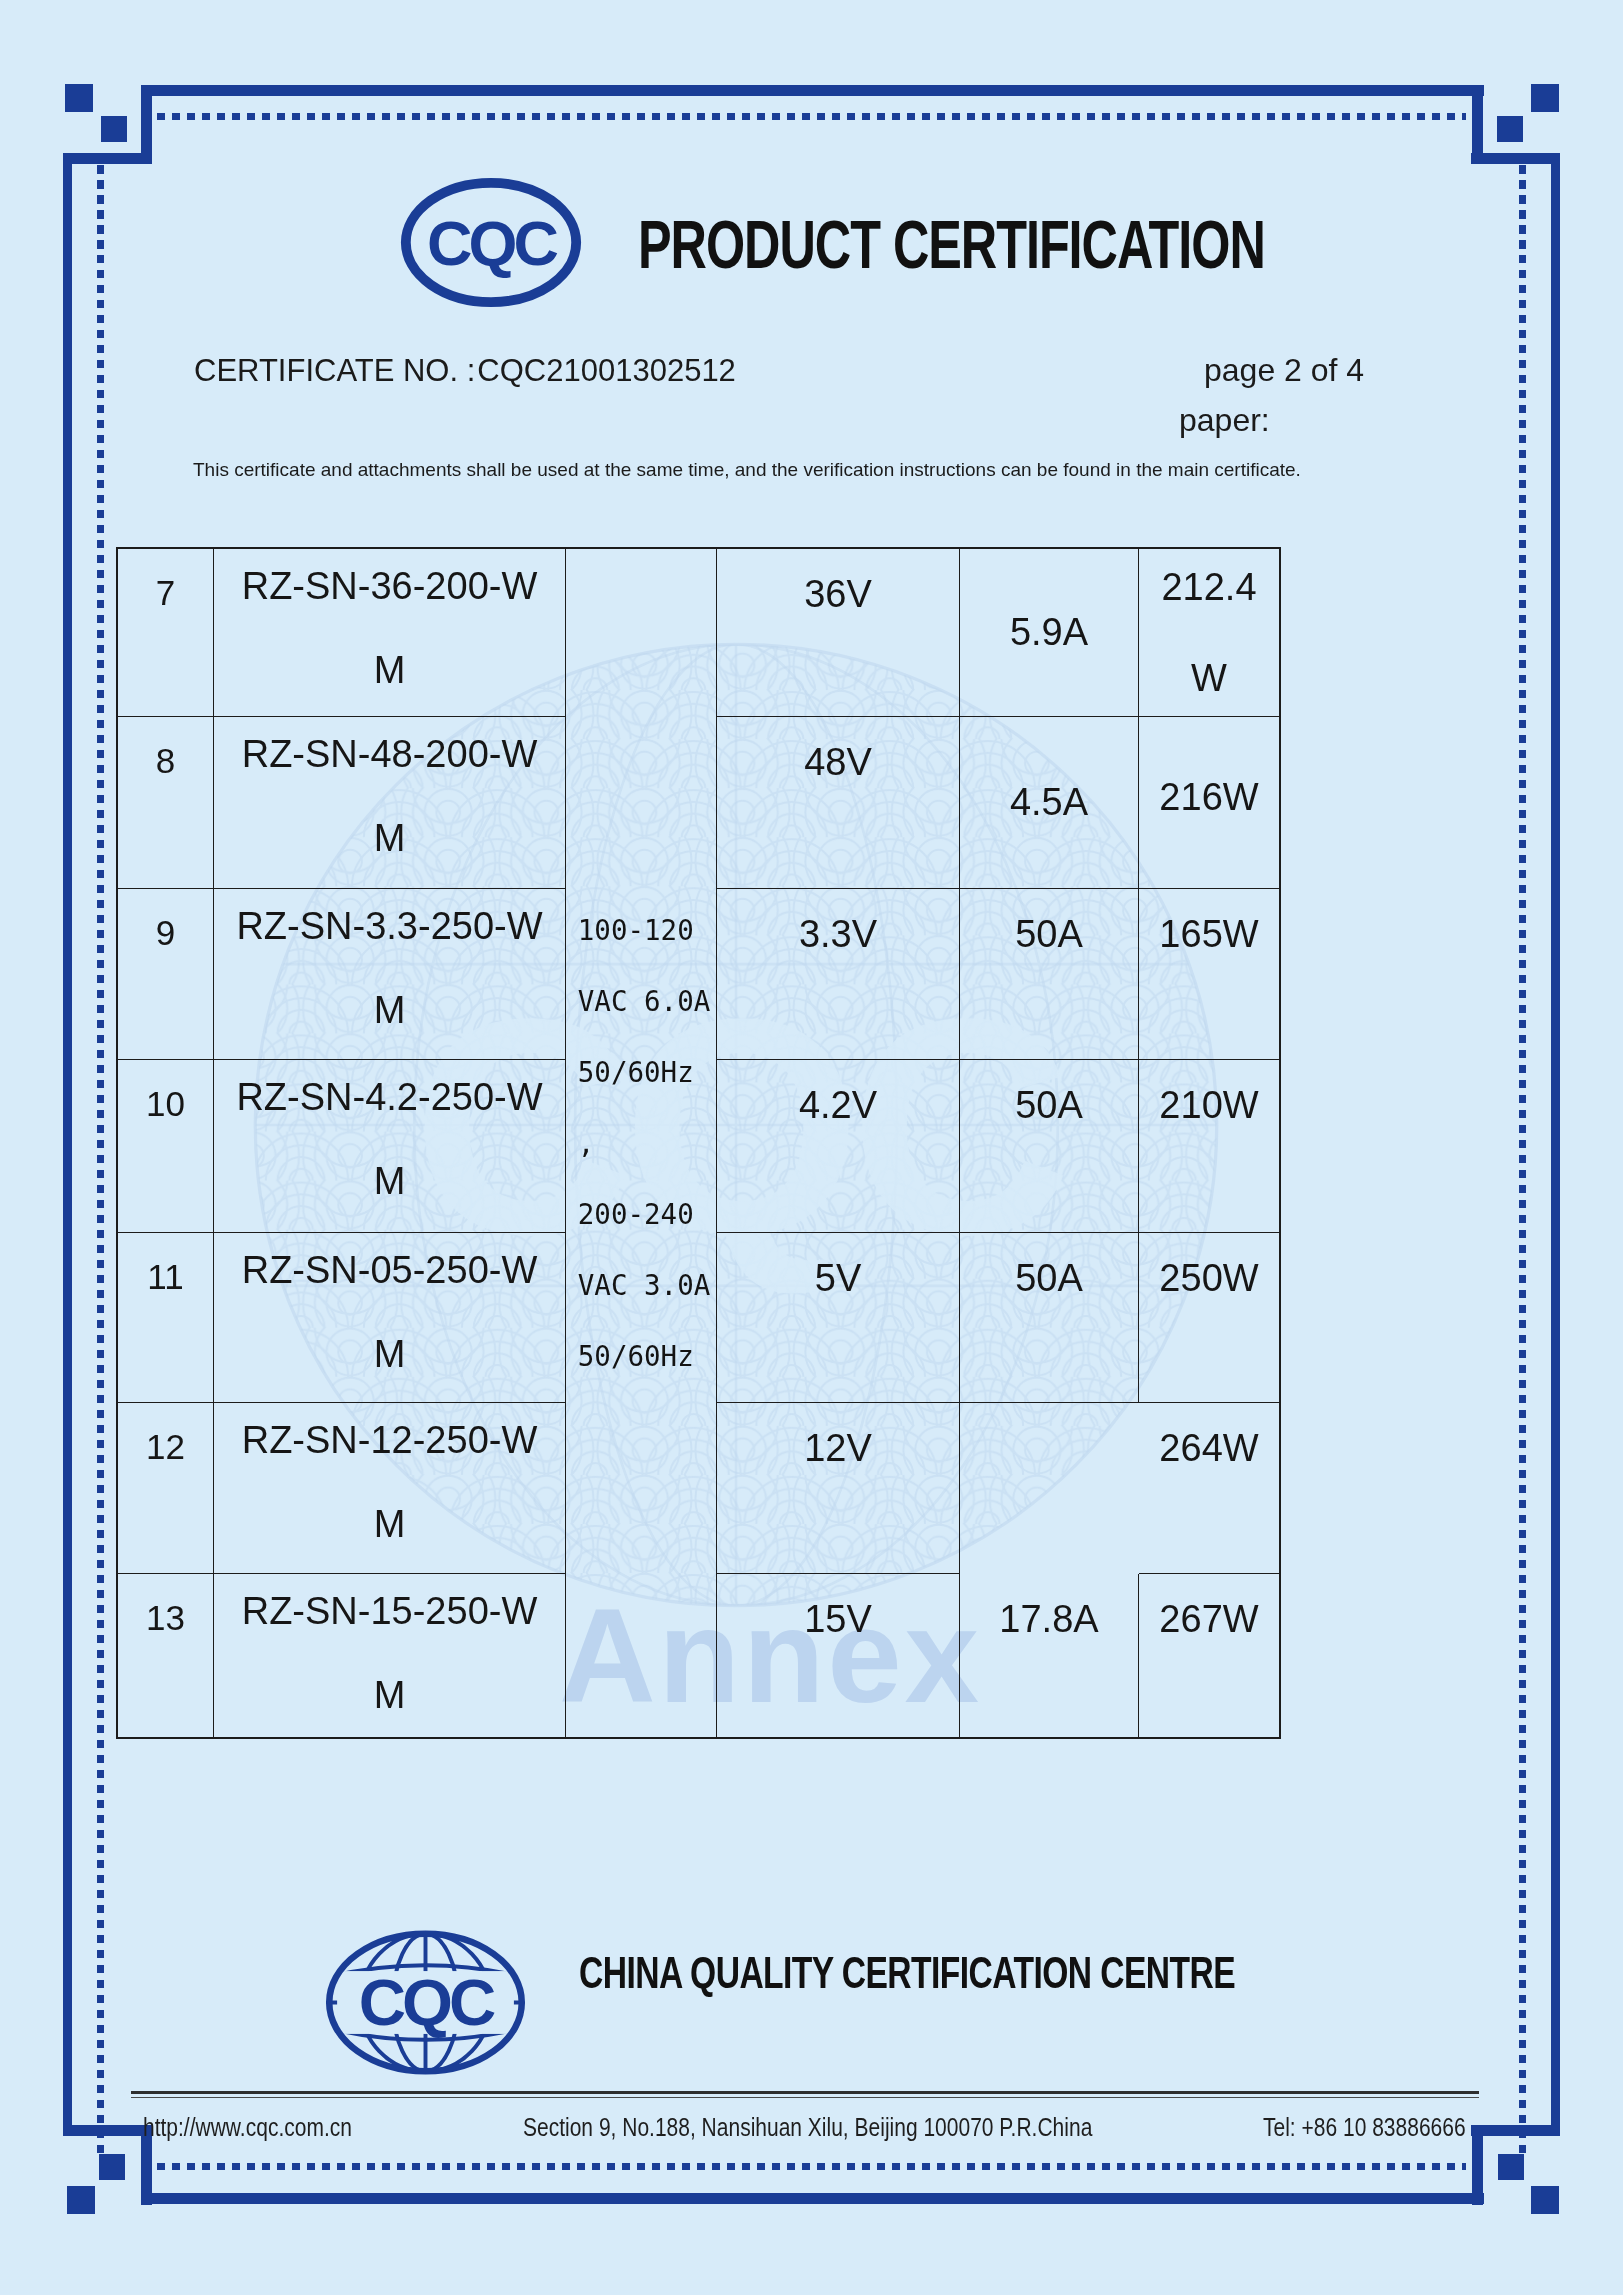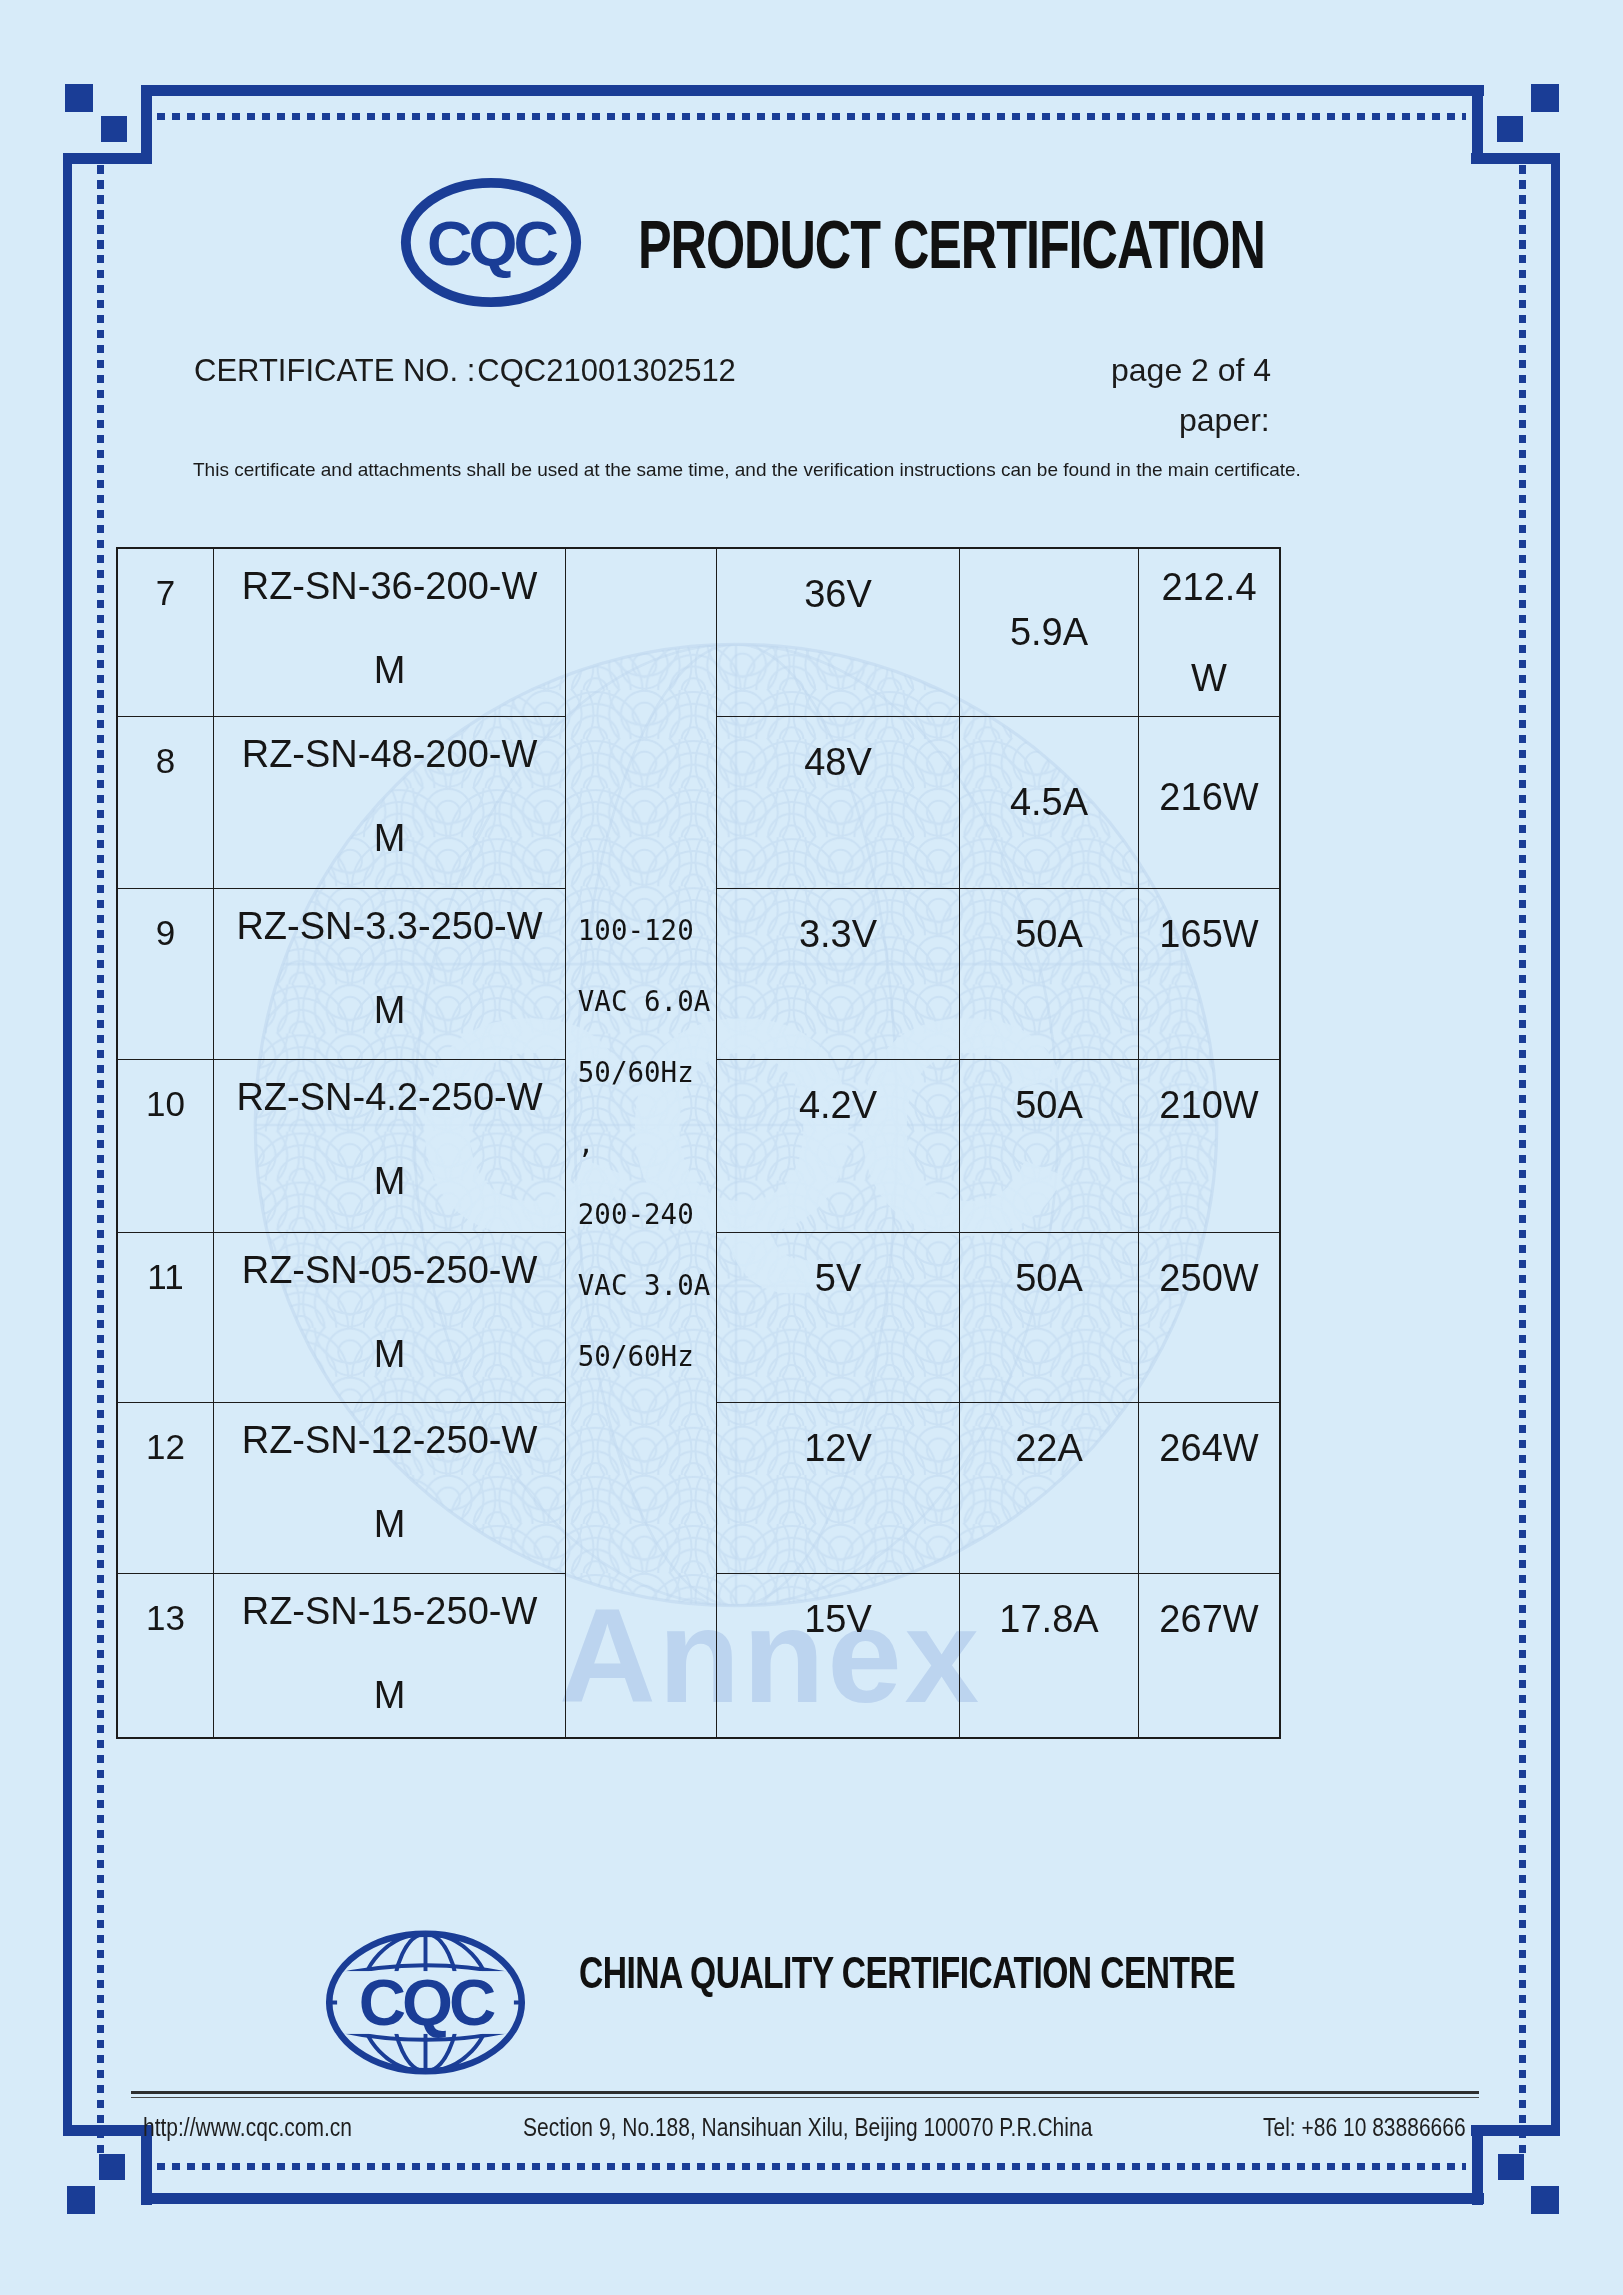--- a/index.html
+++ b/index.html
@@ -47,21 +47,21 @@
   
   .header-logo{position:absolute;left:396px;top:175px;}
   .product-title{
     position:absolute;left:638px;top:213px;
     font-size:63px;font-weight:bold;line-height:63px;white-space:nowrap;
     letter-spacing:-1.3px;color:#111;
     transform:scale(0.80,1.10);transform-origin:left center;
   }
   .cert-line{position:absolute;left:194px;top:352px;display:flex;gap:2px;
     font-size:31px;line-height:37px;color:#1b1b1b;white-space:nowrap;}
-  .page-info{position:absolute;left:1111px;top:352px;font-size:32px;line-height:37px;color:#1b1b1b;}
+  .page-info{position:absolute;left:1204px;top:352px;font-size:32px;line-height:37px;color:#1b1b1b;}
   .paper-label{position:absolute;left:1179px;top:402px;font-size:32px;line-height:37px;color:#1b1b1b;}
   .note-line{position:absolute;left:193px;top:458px;font-size:19px;line-height:23.6px;color:#1b1b1b;white-space:nowrap;}
 
   
   .wm-globe{position:absolute;left:252px;top:641px;z-index:1;pointer-events:none;}
   .wm-annex{
     position:absolute;left:559px;top:1584px;z-index:1;
     font-size:134px;font-weight:bold;letter-spacing:2.6px;
     color:#bcd4ef;line-height:144px;pointer-events:none;
   }
@@ -267,21 +267,20 @@
       <div>250W</div>
       <div class="power2"></div>
     </div>
 
     <div class="cell c1 r6 num-cell">12</div>
     <div class="cell c2 r6 model-cell">
       <div>RZ-SN-12-250-W</div>
       <div class="model-m">M</div>
     </div>
     <div class="cell c4 r6 vtop">12V</div>
-    <div class="cell c5 r6 vtop">22A</div>
     <div class="cell c6 r6 vtop">
       <div>264W</div>
       <div class="power2"></div>
     </div>
 
     <div class="cell c1 r7 num-cell">13</div>
     <div class="cell c2 r7 model-cell">
       <div>RZ-SN-15-250-W</div>
       <div class="model-m">M</div>
     </div>

